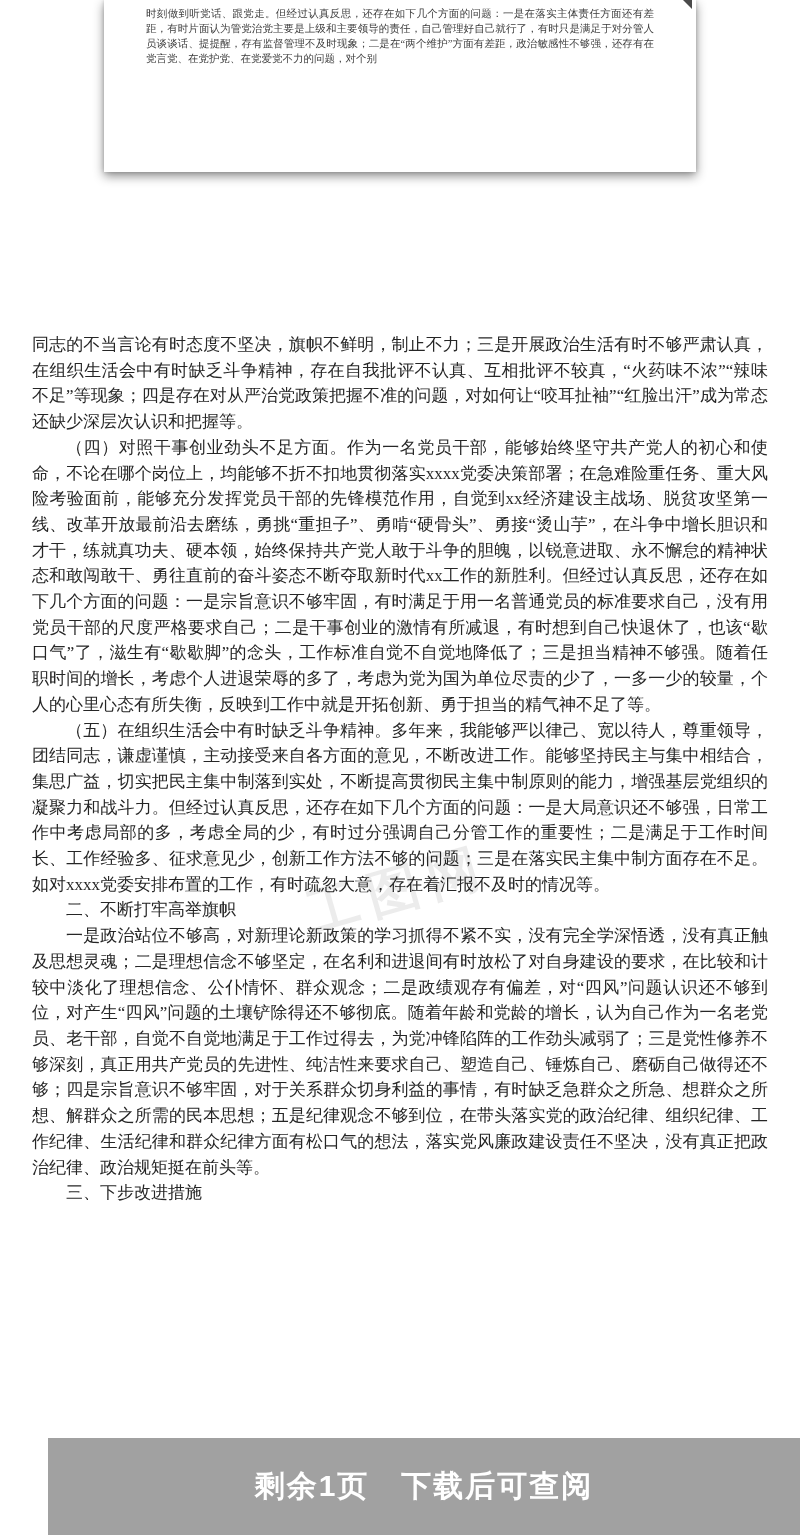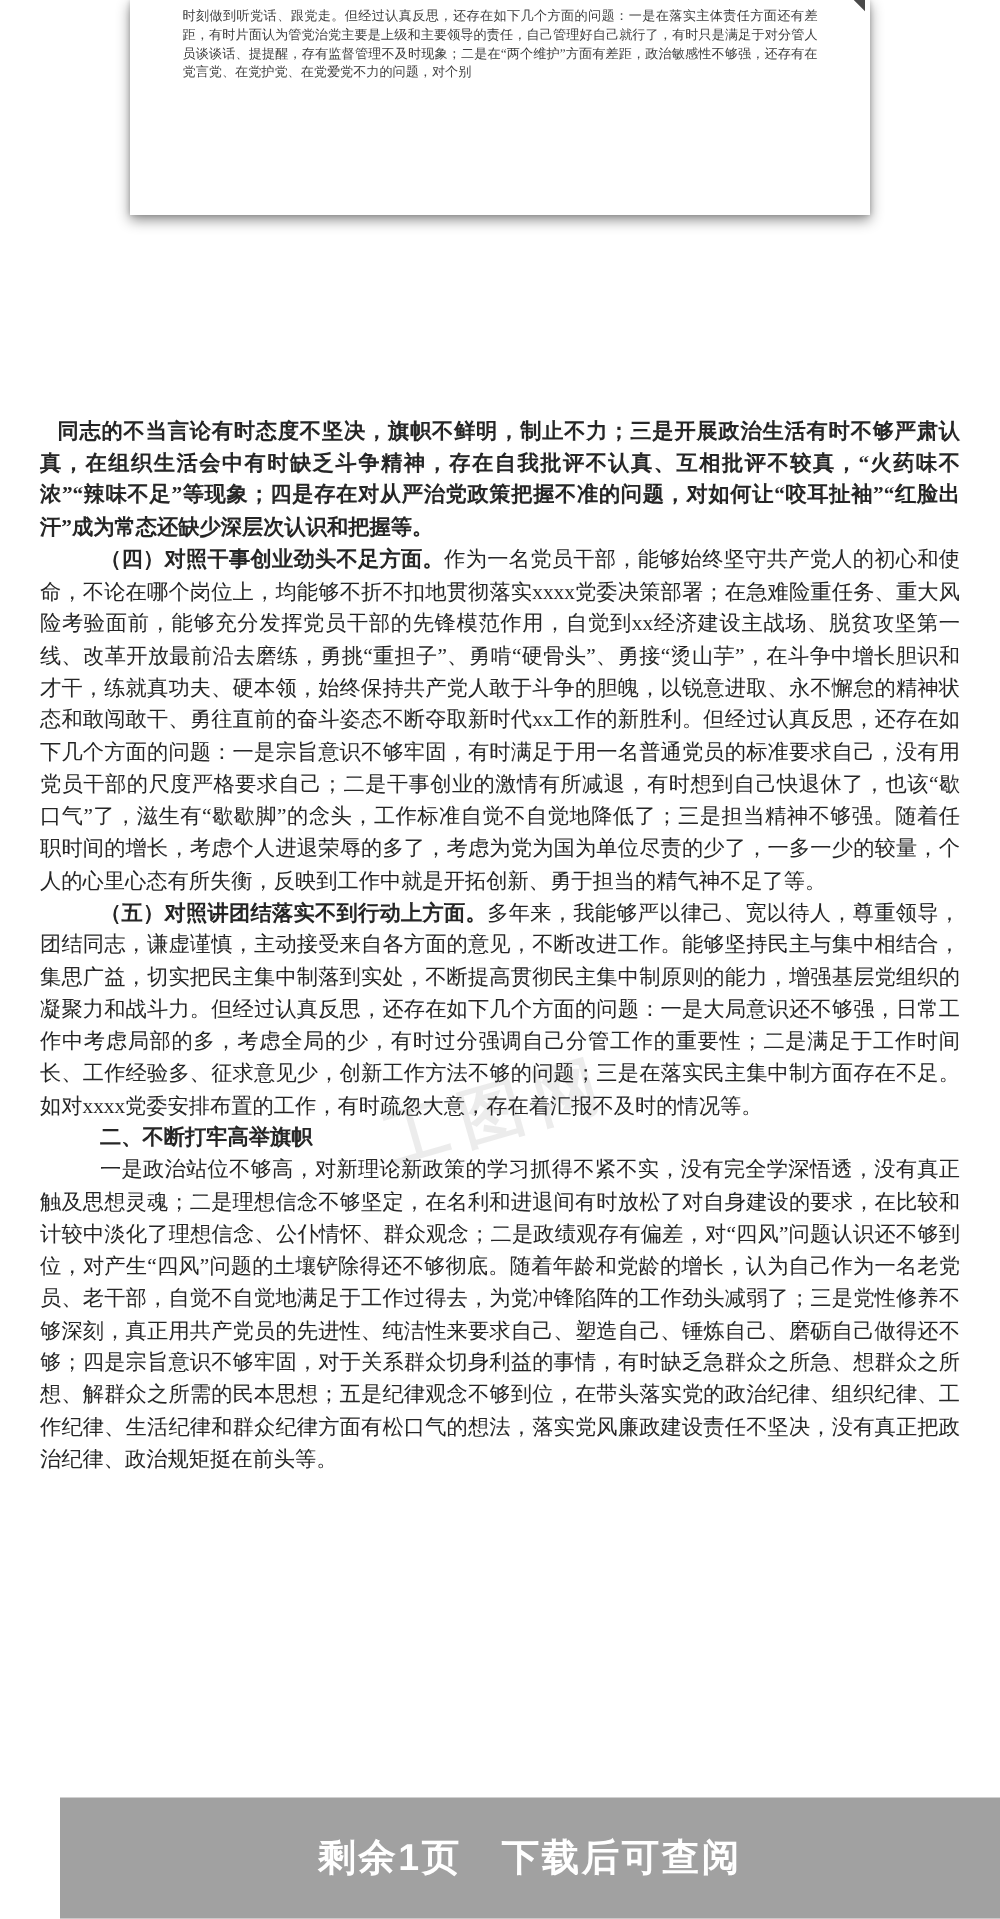--- a/index.html
+++ b/index.html
@@ -38,22 +38,22 @@
   }
   
   .content {
     margin: 160px 32px 0 32px;
     font-size: 17px;
     line-height: 25.7px;
     text-align: justify;
     color: #262626;
   }
   .para { text-indent: 2em; }
-  .para.flush { text-indent: 0; font-weight: bold; }
-  .lead { font-weight: bold; margin-left: 14px; }
+  .para.flush { text-indent: 0; }
+  .lead { font-weight: normal; }
   .para.heading { font-weight: bold; }
   
   .watermark {
     position: absolute;
     left: 305px;
     top: 855px;
     transform: rotate(-16deg);
     font-size: 52px;
     font-weight: bold;
     letter-spacing: 10px;
@@ -87,22 +87,23 @@
 <body>
 
 <div class="preview-page">
   <p class="preview-text">时刻做到听党话、跟党走。但经过认真反思，还存在如下几个方面的问题：一是在落实主体责任方面还有差距，有时片面认为管党治党主要是上级和主要领导的责任，自己管理好自己就行了，有时只是满足于对分管人员谈谈话、提提醒，存有监督管理不及时现象；二是在“两个维护”方面有差距，政治敏感性不够强，还存有在党言党、在党护党、在党爱党不力的问题，对个别</p>
   <span class="corner-fold"></span>
 </div>
 
 <div class="content">
   <p class="para flush"><span class="lead"></span><span>同志的不当言论有时态度不坚决，旗帜不鲜明，制止不力；三是开展政治生活有时不够严肃认真，在组织生活会中有时缺乏斗争精神，存在自我批评不认真、互相批评不较真，“火药味不浓”“辣味不足”等现象；四是存在对从严治党政策把握不准的问题，对如何让“咬耳扯袖”“红脸出汗”成为常态还缺少深层次认识和把握等。</span></p>
   <p class="para"><span class="lead">（四）对照干事创业劲头不足方面。</span><span>作为一名党员干部，能够始终坚守共产党人的初心和使命，不论在哪个岗位上，均能够不折不扣地贯彻落实xxxx党委决策部署；在急难险重任务、重大风险考验面前，能够充分发挥党员干部的先锋模范作用，自觉到xx经济建设主战场、脱贫攻坚第一线、改革开放最前沿去磨练，勇挑“重担子”、勇啃“硬骨头”、勇接“烫山芋”，在斗争中增长胆识和才干，练就真功夫、硬本领，始终保持共产党人敢于斗争的胆魄，以锐意进取、永不懈怠的精神状态和敢闯敢干、勇往直前的奋斗姿态不断夺取新时代xx工作的新胜利。但经过认真反思，还存在如下几个方面的问题：一是宗旨意识不够牢固，有时满足于用一名普通党员的标准要求自己，没有用党员干部的尺度严格要求自己；二是干事创业的激情有所减退，有时想到自己快退休了，也该“歇口气”了，滋生有“歇歇脚”的念头，工作标准自觉不自觉地降低了；三是担当精神不够强。随着任职时间的增长，考虑个人进退荣辱的多了，考虑为党为国为单位尽责的少了，一多一少的较量，个人的心里心态有所失衡，反映到工作中就是开拓创新、勇于担当的精气神不足了等。</span></p>
-  <p class="para"><span class="lead">（五）对照讲团结落实不到行动上方面。</span><span>多年来，我能够严以律己、宽以待人，尊重领导，团结同志，谦虚谨慎，主动接受来自各方面的意见，不断改进工作。能够坚持民主与集中相结合，集思广益，切实把民主集中制落到实处，不断提高贯彻民主集中制原则的能力，增强基层党组织的凝聚力和战斗力。但经过认真反思，还存在如下几个方面的问题：一是大局意识还不够强，日常工作中考虑局部的多，考虑全局的少，有时过分强调自己分管工作的重要性；二是满足于工作时间长、工作经验多、征求意见少，创新工作方法不够的问题；三是在落实民主集中制方面存在不足。如对xxxx党委安排布置的工作，有时疏忽大意，存在着汇报不及时的情况等。</span></p>
+  <p class="para"><span class="lead">（五）在组织生活会中有时缺乏斗争精神。</span><span>多年来，我能够严以律己、宽以待人，尊重领导，团结同志，谦虚谨慎，主动接受来自各方面的意见，不断改进工作。能够坚持民主与集中相结合，集思广益，切实把民主集中制落到实处，不断提高贯彻民主集中制原则的能力，增强基层党组织的凝聚力和战斗力。但经过认真反思，还存在如下几个方面的问题：一是大局意识还不够强，日常工作中考虑局部的多，考虑全局的少，有时过分强调自己分管工作的重要性；二是满足于工作时间长、工作经验多、征求意见少，创新工作方法不够的问题；三是在落实民主集中制方面存在不足。如对xxxx党委安排布置的工作，有时疏忽大意，存在着汇报不及时的情况等。</span></p>
   <p class="para heading"><span class="lead">二、不断打牢高举旗帜</span><span></span></p>
   <p class="para"><span class="lead"></span><span>一是政治站位不够高，对新理论新政策的学习抓得不紧不实，没有完全学深悟透，没有真正触及思想灵魂；二是理想信念不够坚定，在名利和进退间有时放松了对自身建设的要求，在比较和计较中淡化了理想信念、公仆情怀、群众观念；二是政绩观存有偏差，对“四风”问题认识还不够到位，对产生“四风”问题的土壤铲除得还不够彻底。随着年龄和党龄的增长，认为自己作为一名老党员、老干部，自觉不自觉地满足于工作过得去，为党冲锋陷阵的工作劲头减弱了；三是党性修养不够深刻，真正用共产党员的先进性、纯洁性来要求自己、塑造自己、锤炼自己、磨砺自己做得还不够；四是宗旨意识不够牢固，对于关系群众切身利益的事情，有时缺乏急群众之所急、想群众之所想、解群众之所需的民本思想；五是纪律观念不够到位，在带头落实党的政治纪律、组织纪律、工作纪律、生活纪律和群众纪律方面有松口气的想法，落实党风廉政建设责任不坚决，没有真正把政治纪律、政治规矩挺在前头等。</span></p>
+  <p class="para heading"><span class="lead">三、下步改进措施</span><span></span></p>
 </div>
 
 <div class="watermark">工图网</div>
 
 <div class="banner">
   <span class="banner-text">剩余1页　下载后可查阅</span>
 </div>
 
 </body></html>

